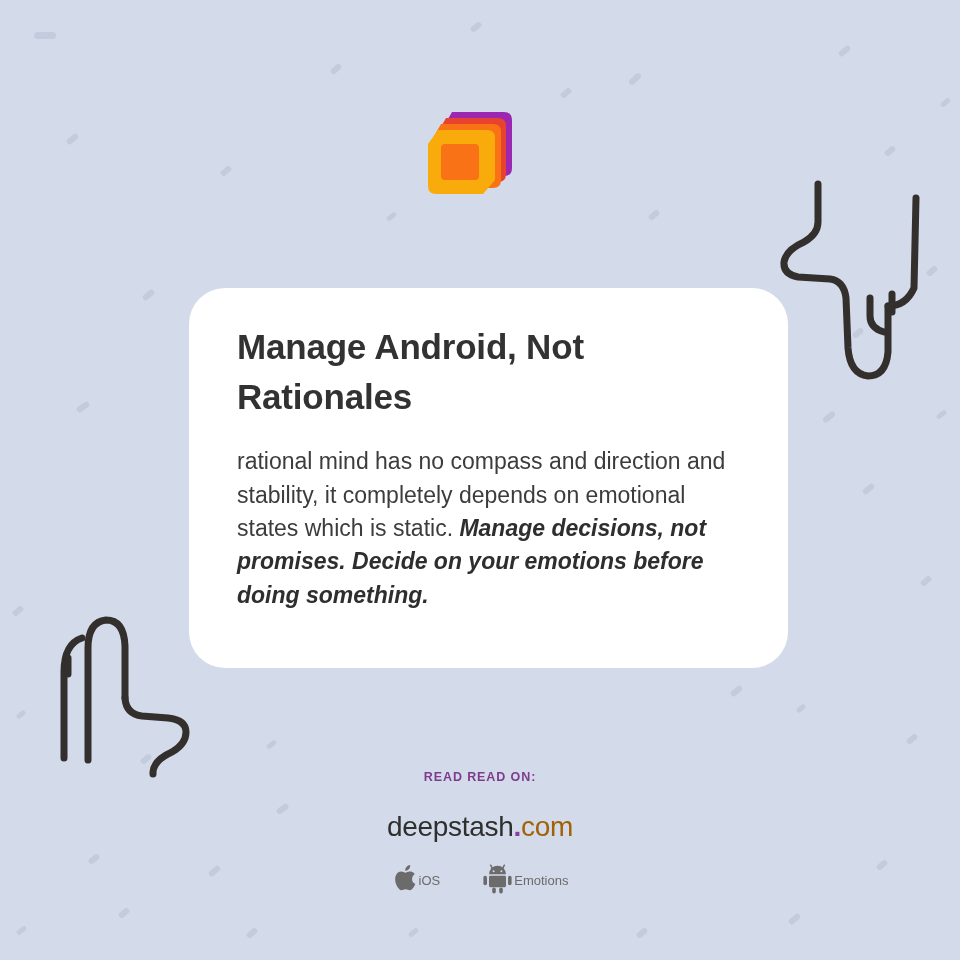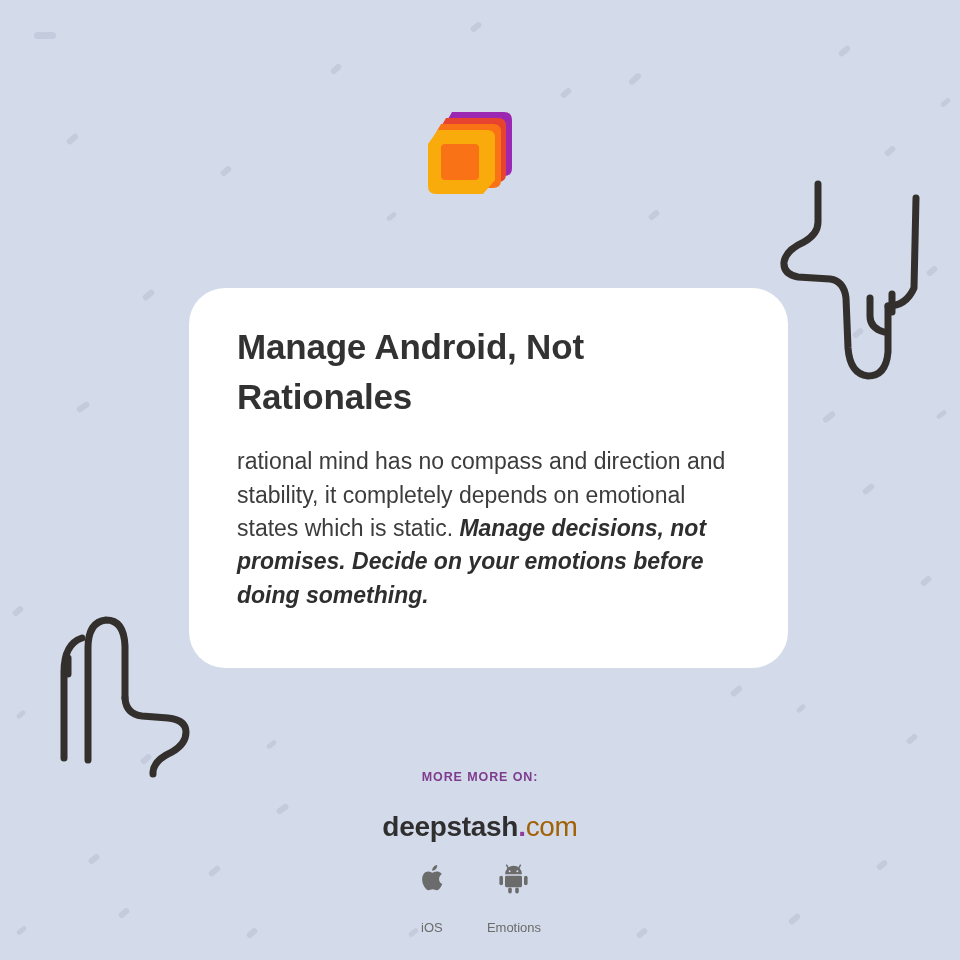--- a/index.html
+++ b/index.html
@@ -97,36 +97,35 @@
     letter-spacing: 0.9px;
     color: #7d3c8d;
   }
 
   #brand-wordmark {
     margin-top: 27px;
     font-size: 28px;
     color: #2f2f2f;
     letter-spacing: -0.3px;
   }
-  #brand-name { font-weight: bold; }
+  #brand-name { font-weight: normal; }
   #brand-dot { color: #8e3d9c; font-weight: bold; }
   #brand-tld { font-weight: normal; color: #a16207; }
 
   #store-badges {
     margin-top: 20px;
     display: flex;
     justify-content: center;
     align-items: center;
     gap: 42px;
   }
   .store-badge {
     display: flex;
     align-items: center;
-    gap: 22px;
-    flex-direction: column;
+    gap: 1px;
   }
   .store-label {
     font-size: 13px;
     color: #6b6b6b;
   }
 </style>
 </head>
 <body>
 
 <div id="confetti-layer">
@@ -210,21 +209,21 @@
 
 <div id="quote-card">
   <h1 id="card-title">Manage Android, Not Rationales</h1>
   <p id="card-body">
     <span id="card-body-lead">rational mind has no compass and direction and stability, it completely depends on emotional states which is static. </span><span id="card-body-emphasis">Manage decisions, not promises. Decide on your emotions before doing something.</span>
   </p>
 </div>
 
 <div id="footer">
 
-  <div id="read-more-label">MORE MORE ON:</div>
+  <div id="read-more-label">READ READ ON:</div>
 
   <div id="brand-wordmark">
     <span id="brand-name">deepstash</span><span id="brand-dot">.</span><span id="brand-tld">com</span>
   </div>
 
   <div id="store-badges">
 
     <div class="store-badge">
       <span>
         <svg width="26" height="31" viewBox="0 0 26 31" xmlns="http://www.w3.org/2000/svg">

